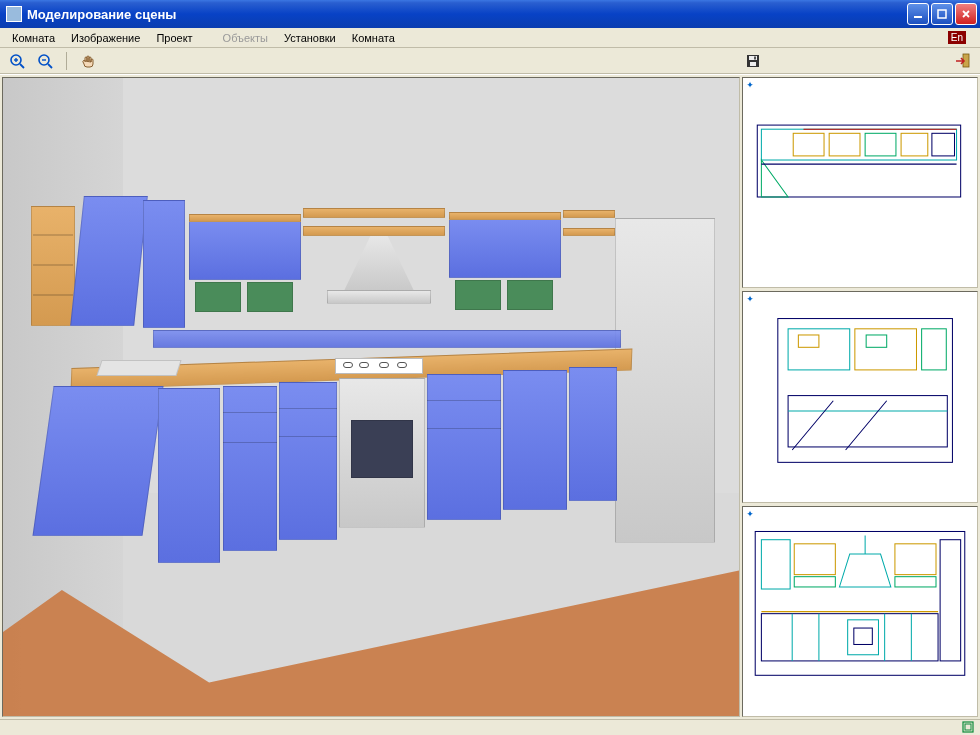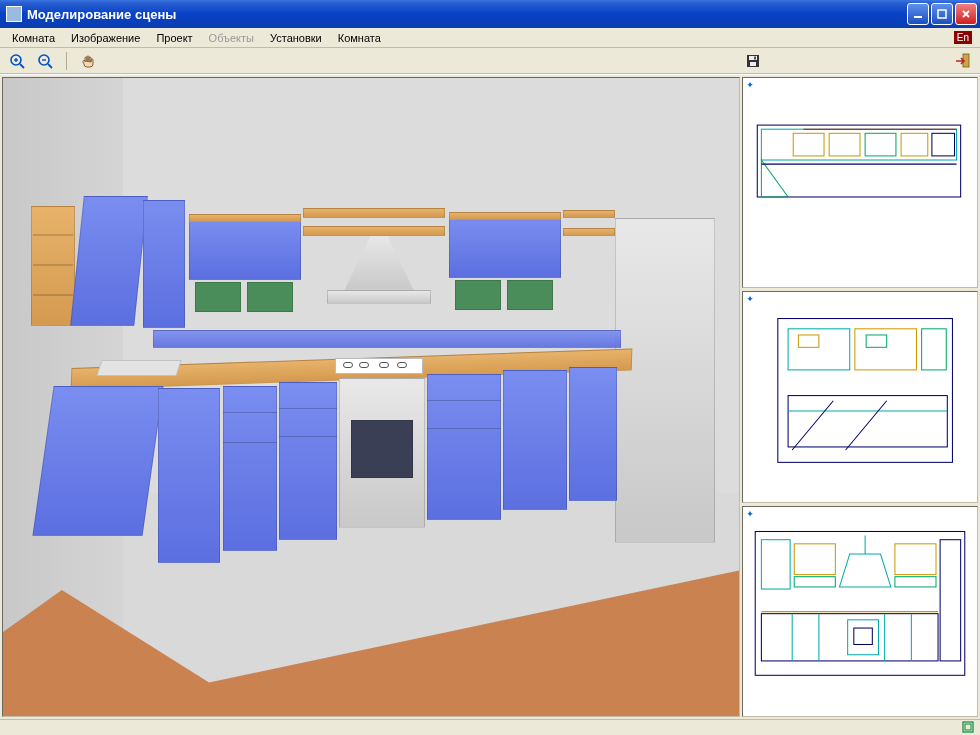--- a/index.html
+++ b/index.html
@@ -46,28 +46,28 @@
     border-bottom: 1px solid #c0bca8;
     display: flex;
     align-items: center;
     padding: 0 4px;
   }
   .menuitem {
     padding: 2px 8px;
     cursor: pointer;
     color: #000;
   }
-  .menuitem.disabled { color: #999; cursor: default; }
+  .menuitem.disabled { color: #999; cursor: default; margin-left: 14px; }
   .lang-indicator {
     margin-left: auto;
     background: #8b0000;
     color: #fff;
     padding: 1px 3px;
     font-size: 10px;
-    margin-right: 4px;
+    margin-right: 10px;
   }
   
   .toolbar {
     height: 26px;
     background: #ece9d8;
     border-bottom: 1px solid #c0bca8;
     display: flex;
     align-items: center;
     padding: 0 6px;
     gap: 6px;

